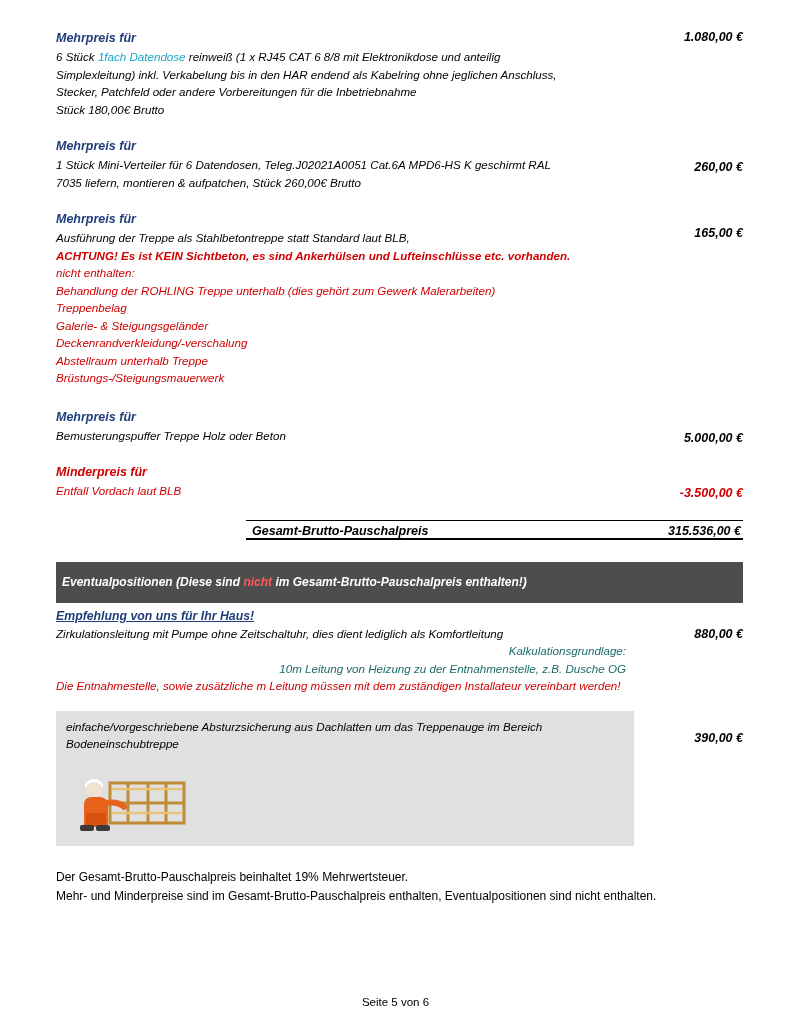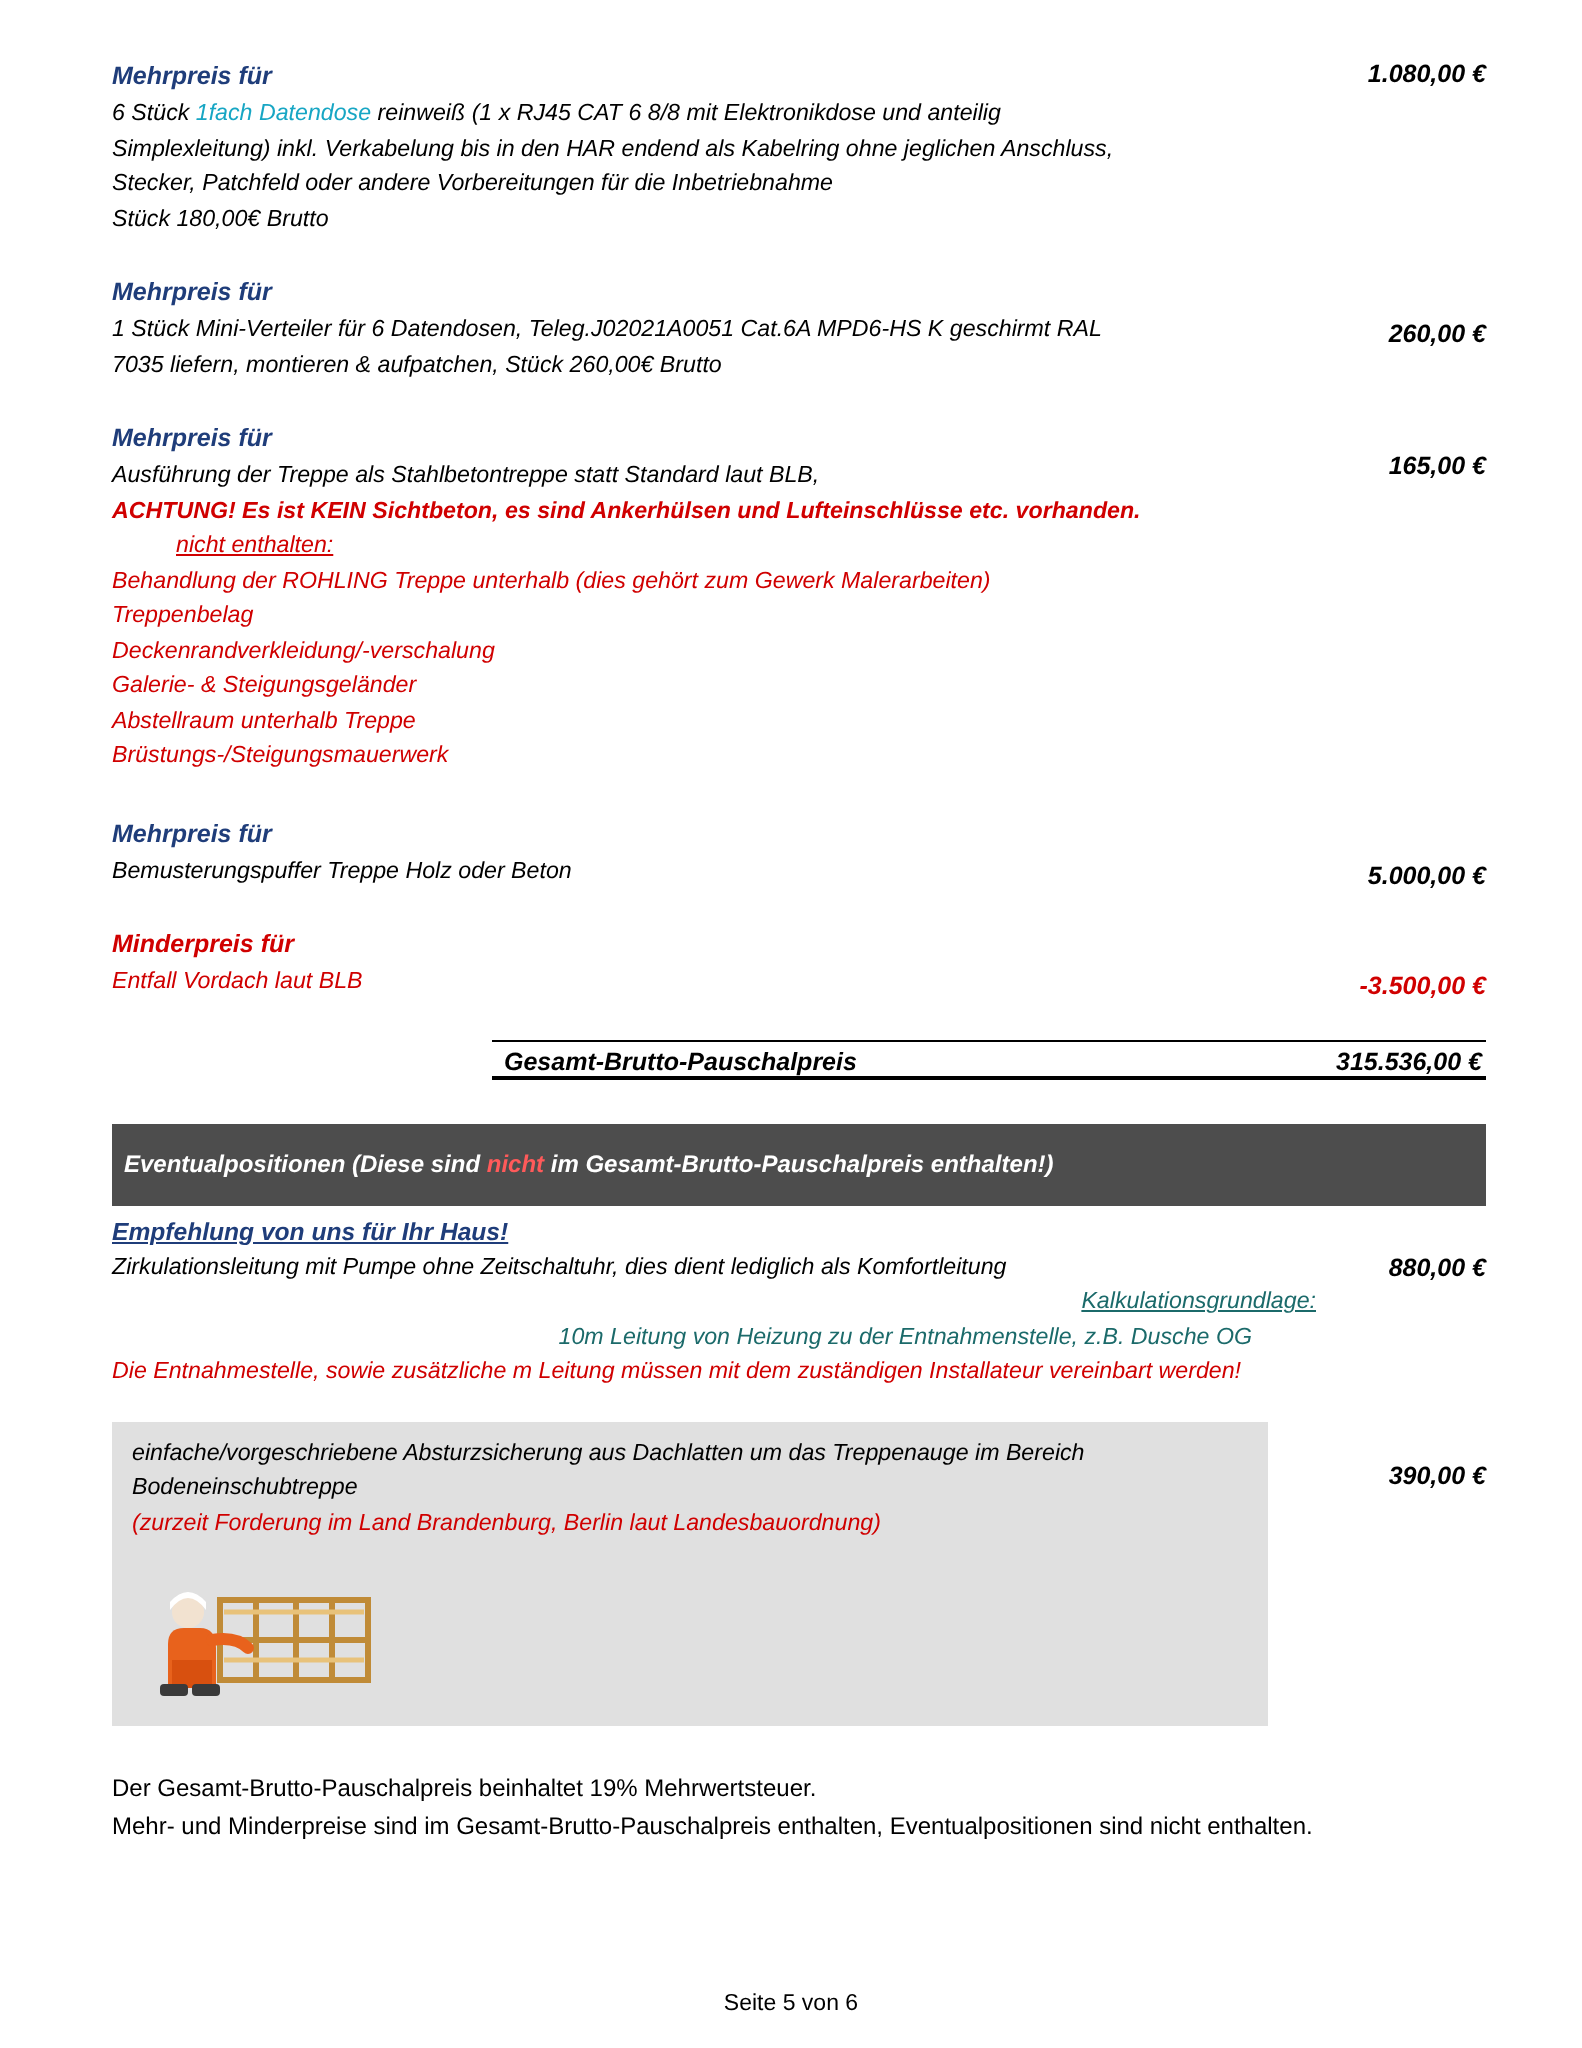--- a/index.html
+++ b/index.html
@@ -45,22 +45,20 @@
     max-width: 570px;
   }
   .body-line.red {
     color: #D00000;
   }
   .body-line.bold-red {
     color: #D00000;
     font-weight: bold;
   }
   .body-line.underline {
-    text-decoration: underline;
-    margin-left: 32px;
   }
   .body-line.teal {
     color: #1B6A6A;
     text-align: right;
   }
   .amount {
     position: absolute;
     right: 0;
     top: 0;
     font-style: italic;
@@ -180,22 +178,22 @@
   </div>
 
   <div class="block" style="margin-top:20px;">
     <div class="amount" style="top:15px;">165,00 €</div>
     <div class="heading">Mehrpreis für</div>
     <div class="body-line">Ausführung der Treppe als Stahlbetontreppe statt Standard laut BLB,</div>
     <div class="body-line bold-red">ACHTUNG! Es ist KEIN Sichtbeton, es sind Ankerhülsen und Lufteinschlüsse etc. vorhanden.</div>
     <div class="body-line red underline">nicht enthalten:</div>
     <div class="body-line red">Behandlung der ROHLING Treppe unterhalb (dies gehört zum Gewerk Malerarbeiten)</div>
     <div class="body-line red">Treppenbelag</div>
+    <div class="body-line red">Galerie- &amp; Steigungsgeländer</div>
     <div class="body-line red">Deckenrandverkleidung/-verschalung</div>
-    <div class="body-line red">Galerie- &amp; Steigungsgeländer</div>
     <div class="body-line red">Abstellraum unterhalb Treppe</div>
     <div class="body-line red">Brüstungs-/Steigungsmauerwerk</div>
   </div>
 
   <div class="block" style="margin-top:22px;">
     <div class="amount" style="top:22px;text-align:right;">5.000,00 €</div>
     <div class="heading">Mehrpreis für</div>
     <div class="body-line">Bemusterungspuffer Treppe Holz oder Beton</div>
   </div>
 
@@ -219,21 +217,20 @@
     <div class="body-line teal underline">Kalkulationsgrundlage:</div>
     <div class="body-line teal">10m Leitung von Heizung zu der Entnahmenstelle, z.B. Dusche OG</div>
     <div class="body-line red" style="max-width:640px;">Die Entnahmestelle, sowie zusätzliche m Leitung müssen mit dem zuständigen Installateur vereinbart werden!</div>
   </div>
 
   <div style="position:relative;">
     <div class="amount" style="top:20px;">390,00 €</div>
     <div class="grey-box">
       <div class="body-line">einfache/vorgeschriebene Absturzsicherung aus Dachlatten um das Treppenauge im Bereich</div>
       <div class="body-line">Bodeneinschubtreppe</div>
-      <div class="body-line red">(zurzeit Forderung im Land Brandenburg, Berlin laut Landesbauordnung)</div>
 
       <div class="illus">
         <svg width="128" height="75" viewBox="0 0 128 75" xmlns="http://www.w3.org/2000/svg">
           <rect x="0" y="0" width="128" height="75" fill="#E0E0E0"></rect>
 
           <g stroke="#C08B37" stroke-width="3" fill="none">
             <rect x="44" y="22" width="74" height="40"></rect>
             <line x1="44" y1="42" x2="118" y2="42"></line>
             <line x1="62" y1="22" x2="62" y2="62"></line>
             <line x1="82" y1="22" x2="82" y2="62"></line>

